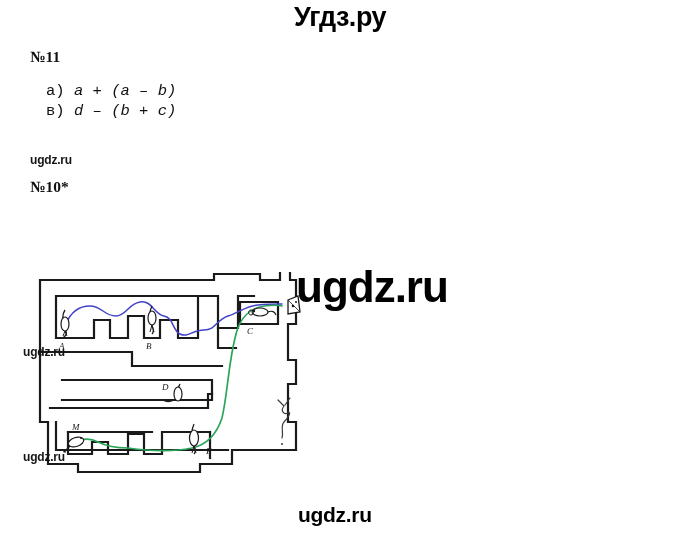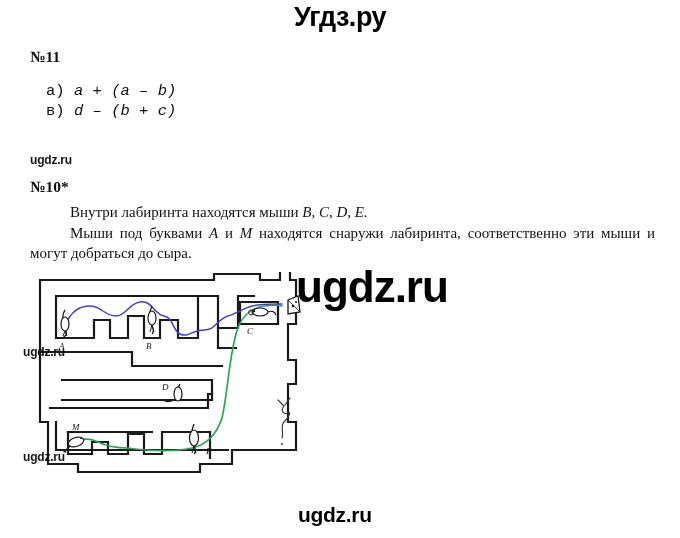--- a/index.html
+++ b/index.html
@@ -114,24 +114,20 @@
     <ul class="expr-list">
       <li><span class="lbl">а)</span> <span class="mathexp">a + (a – b)</span></li>
       <li><span class="lbl">в)</span> <span class="mathexp">d – (b + c)</span></li>
     </ul>
   </div>
 
   <div class="wm-small" style="left:30px;top:153px;">ugdz.ru</div>
 
   <div class="task12 task-num">№10*</div>
 
-  <div class="task12-body">
-    <p><span>Внутри лабиринта находятся мыши </span><em>B, C, D, E.</em></p>
-    <p><span>Мыши под буквами </span><em>A</em><span> и </span><em>M</em><span> находятся снаружи лабиринта, соответственно эти мыши и могут добраться до сыра.</span></p>
-  </div>
 
   <div class="maze-wrap">
     <svg class="maze-svg" width="300" height="215" viewBox="0 0 300 215" xmlns="http://www.w3.org/2000/svg">
 
       <g fill="none" stroke="#1a1a1a" stroke-width="2.2" stroke-linecap="square" stroke-linejoin="miter">
 
         <path d="M8,8 L182,8 L182,2 L228,2 L228,8 L248,8 L248,-2 L258,-2 L258,8 L264,8
                  L264,52 L256,52 L256,88 L264,88 L264,112 L256,112 L256,150 L264,150
                  L264,178 L200,178 L200,192 L168,192 L168,200 L46,200 L46,192 L16,192
                  L16,150 L8,150 Z"></path>

